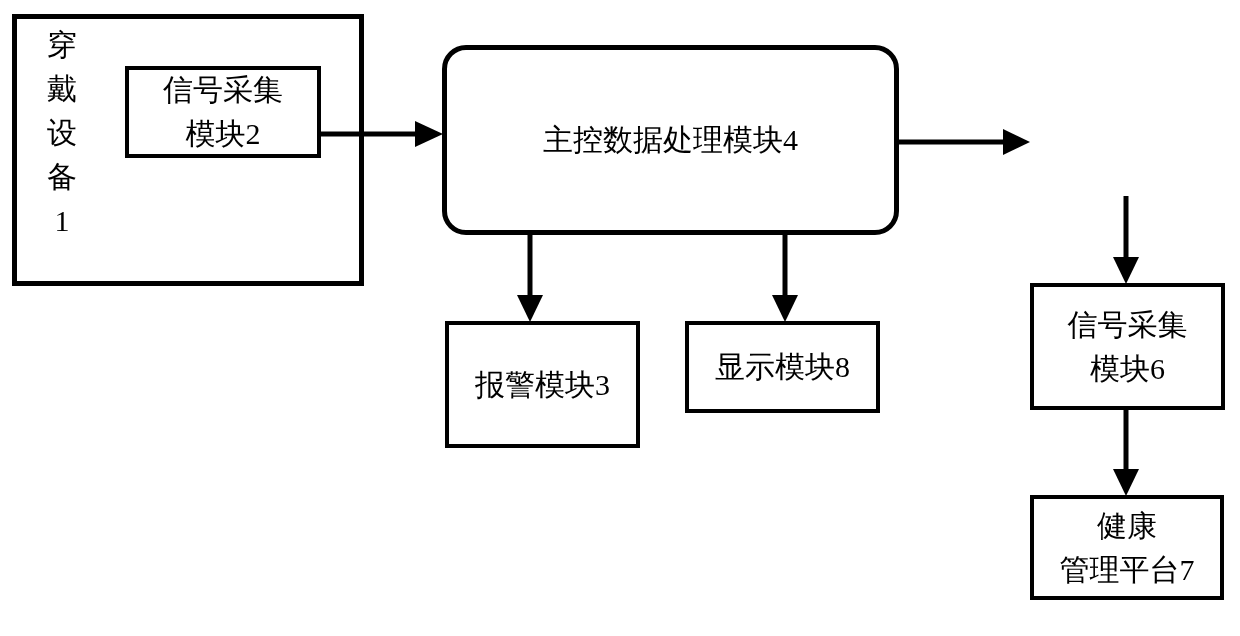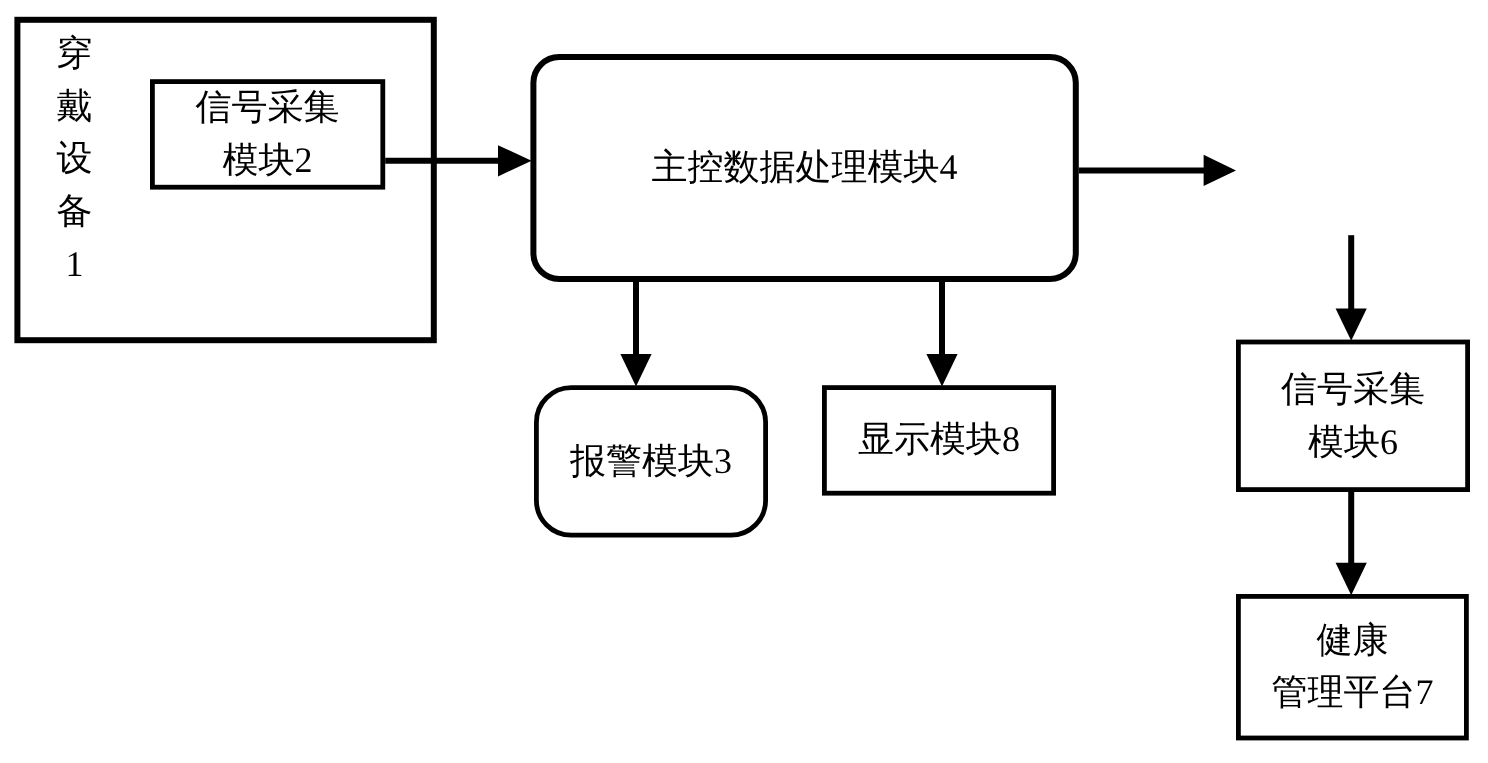--- a/index.html
+++ b/index.html
@@ -40,25 +40,25 @@
     border-width: 5px;
     align-items: flex-start;
     justify-content: flex-start;
     padding: 4px 0 0 30px;
   }
   #wearable .label { text-align: center; }
   
   #signal  { left: 125px; top: 66px;  width: 196px; height: 92px; }
   
   #main    { left: 442px; top: 45px;  width: 457px; height: 190px; border-width: 5px; border-radius: 24px; }
-  #alarm   { left: 445px; top: 321px; width: 195px; height: 127px; border-radius: 31px; }
+  #alarm   { left: 445px; top: 321px; width: 195px; height: 127px; }
   #display { left: 685px; top: 321px; width: 195px; height: 92px; justify-content: center; }
   #cloud   { left: 1030px; top: 73px;  width: 195px; height: 124px; }
   #ai      { left: 1030px; top: 283px; width: 195px; height: 127px; }
-  #health  { left: 1030px; top: 495px; width: 194px; height: 122px; }
+  #health  { left: 1030px; top: 495px; width: 194px; height: 105px; }
   .arrow-layer {
     position: absolute;
     left: 0; top: 0;
     width: 1240px;
     height: 636px;
     z-index: 10;
     pointer-events: none;
   }
   .arrow-layer line    { stroke: #000000; stroke-width: 5; }
   .arrow-layer polygon { fill: #000000; stroke: none; }

